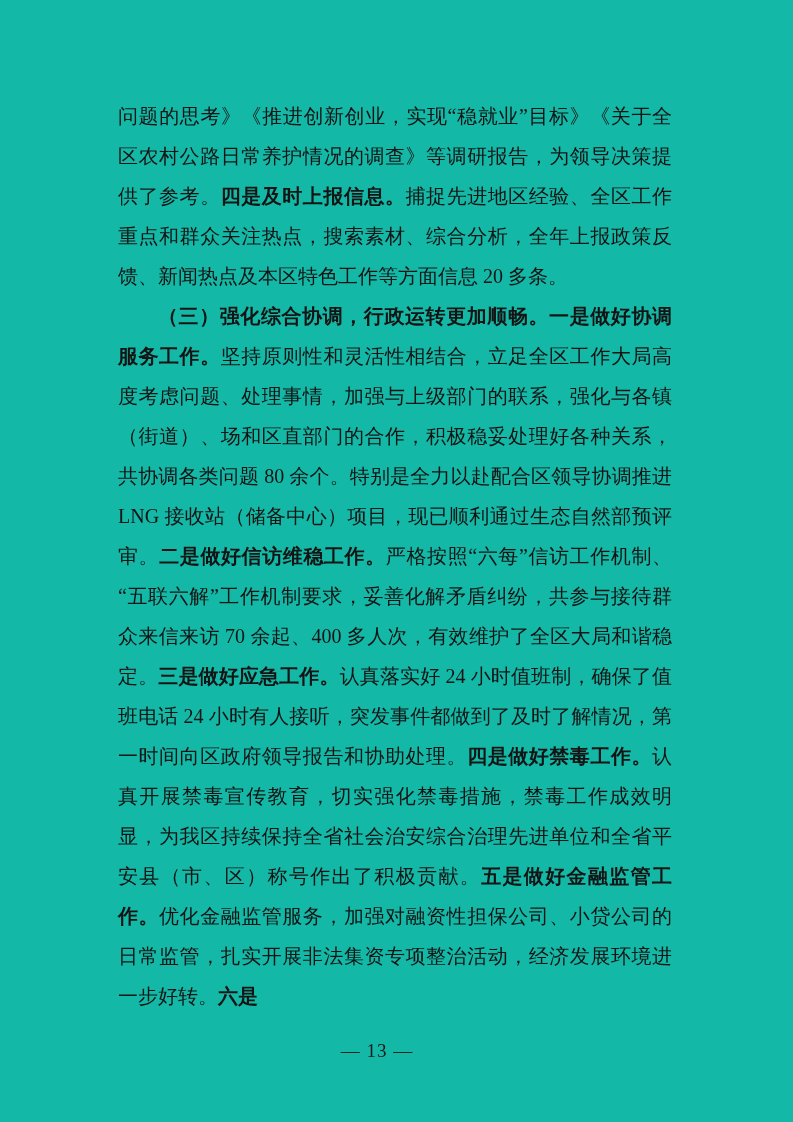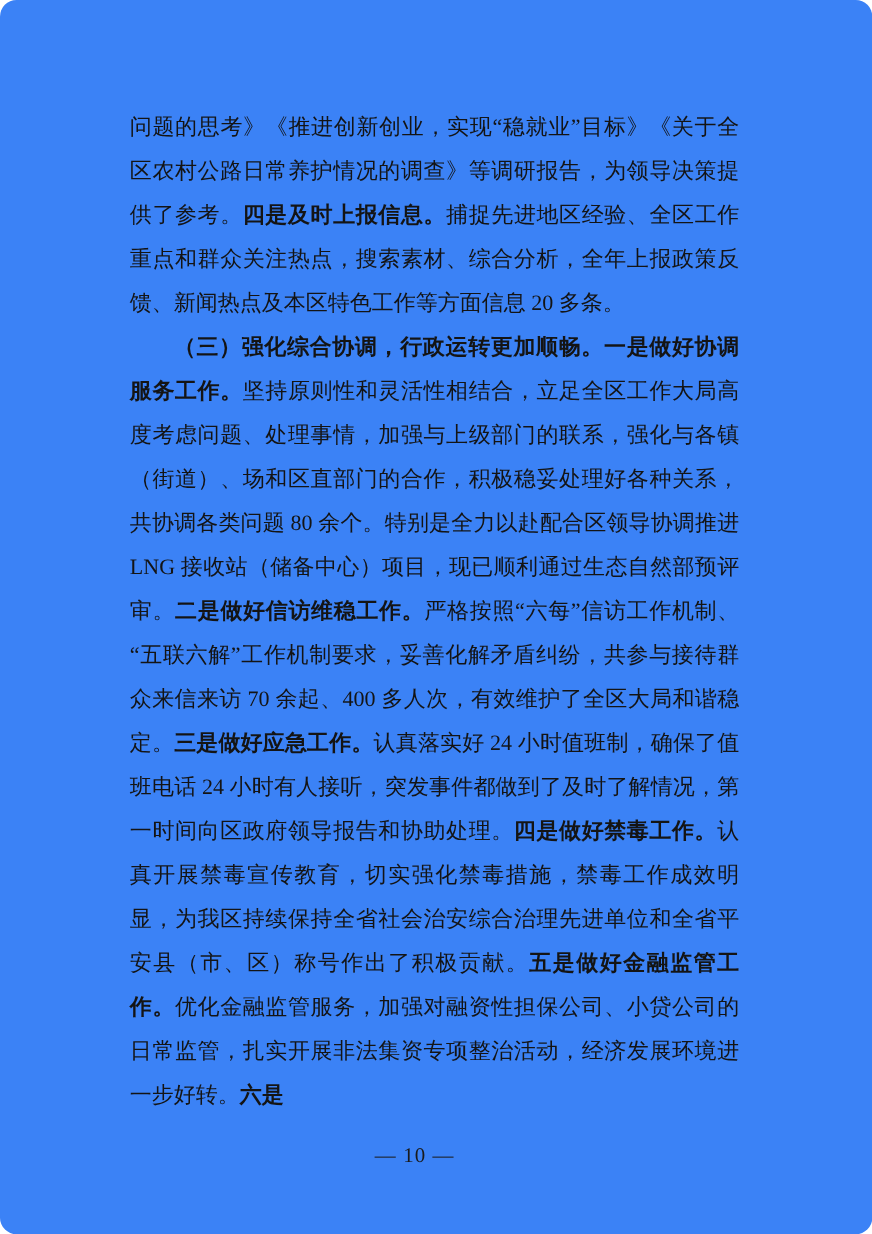--- a/index.html
+++ b/index.html
@@ -4,25 +4,24 @@
 <style>
   html, body {
     margin: 0;
     padding: 0;
     background: #ffffff;
   }
   .page {
     position: relative;
     width: 793px;
     height: 1122px;
-    background: #3b82f6;
+    background: #14b8a6;
     overflow: hidden;
     font-family: "Liberation Serif", serif;
     color: #141414;
-    border-radius: 15px;
   }
   .doc-body {
     position: absolute;
     left: 118px;
     top: 96px;
     width: 554px;
     font-size: 20px;
     line-height: 40px;
     text-align: justify;
     text-justify: inter-ideograph;
@@ -56,15 +55,15 @@
 </style>
 </head>
 <body>
 
 <div class="page">
   <div class="doc-body">
       <p class="para"><span class="run">问题的思考》《推进创新创业，实现“稳就业”目标》《关于全区农村公路日常养护情况的调查》等调研报告，为领导决策提供了参考。</span><span class="run bold">四是及时上报信息。</span><span class="run">捕捉先进地区经验、全区工作重点和群众关注热点，搜索素材、综合分析，全年上报政策反馈、新闻热点及本区特色工作等方面信息 20 多条。</span></p>
       <p class="para indent"><span class="run bold">（三）强化综合协调，行政运转更加顺畅。一是做好协调服务工作。</span><span class="run">坚持原则性和灵活性相结合，立足全区工作大局高度考虑问题、处理事情，加强与上级部门的联系，强化与各镇（街道）、场和区直部门的合作，积极稳妥处理好各种关系，共协调各类问题 80 余个。特别是全力以赴配合区领导协调推进 LNG 接收站（储备中心）项目，现已顺利通过生态自然部预评审。</span><span class="run bold">二是做好信访维稳工作。</span><span class="run">严格按照“六每”信访工作机制、“五联六解”工作机制要求，妥善化解矛盾纠纷，共参与接待群众来信来访 70 余起、400 多人次，有效维护了全区大局和谐稳定。</span><span class="run bold">三是做好应急工作。</span><span class="run">认真落实好 24 小时值班制，确保了值班电话 24 小时有人接听，突发事件都做到了及时了解情况，第一时间向区政府领导报告和协助处理。</span><span class="run bold">四是做好禁毒工作。</span><span class="run">认真开展禁毒宣传教育，切实强化禁毒措施，禁毒工作成效明显，为我区持续保持全省社会治安综合治理先进单位和全省平安县（市、区）称号作出了积极贡献。</span><span class="run bold">五是做好金融监管工作。</span><span class="run">优化金融监管服务，加强对融资性担保公司、小贷公司的日常监管，扎实开展非法集资专项整治活动，经济发展环境进一步好转。</span><span class="run bold">六是</span></p>
     </div>
   <div class="page-footer">
-    <span>— 10 —</span>
+    <span>— 13 —</span>
   </div>
 </div>
 
 </body></html>

